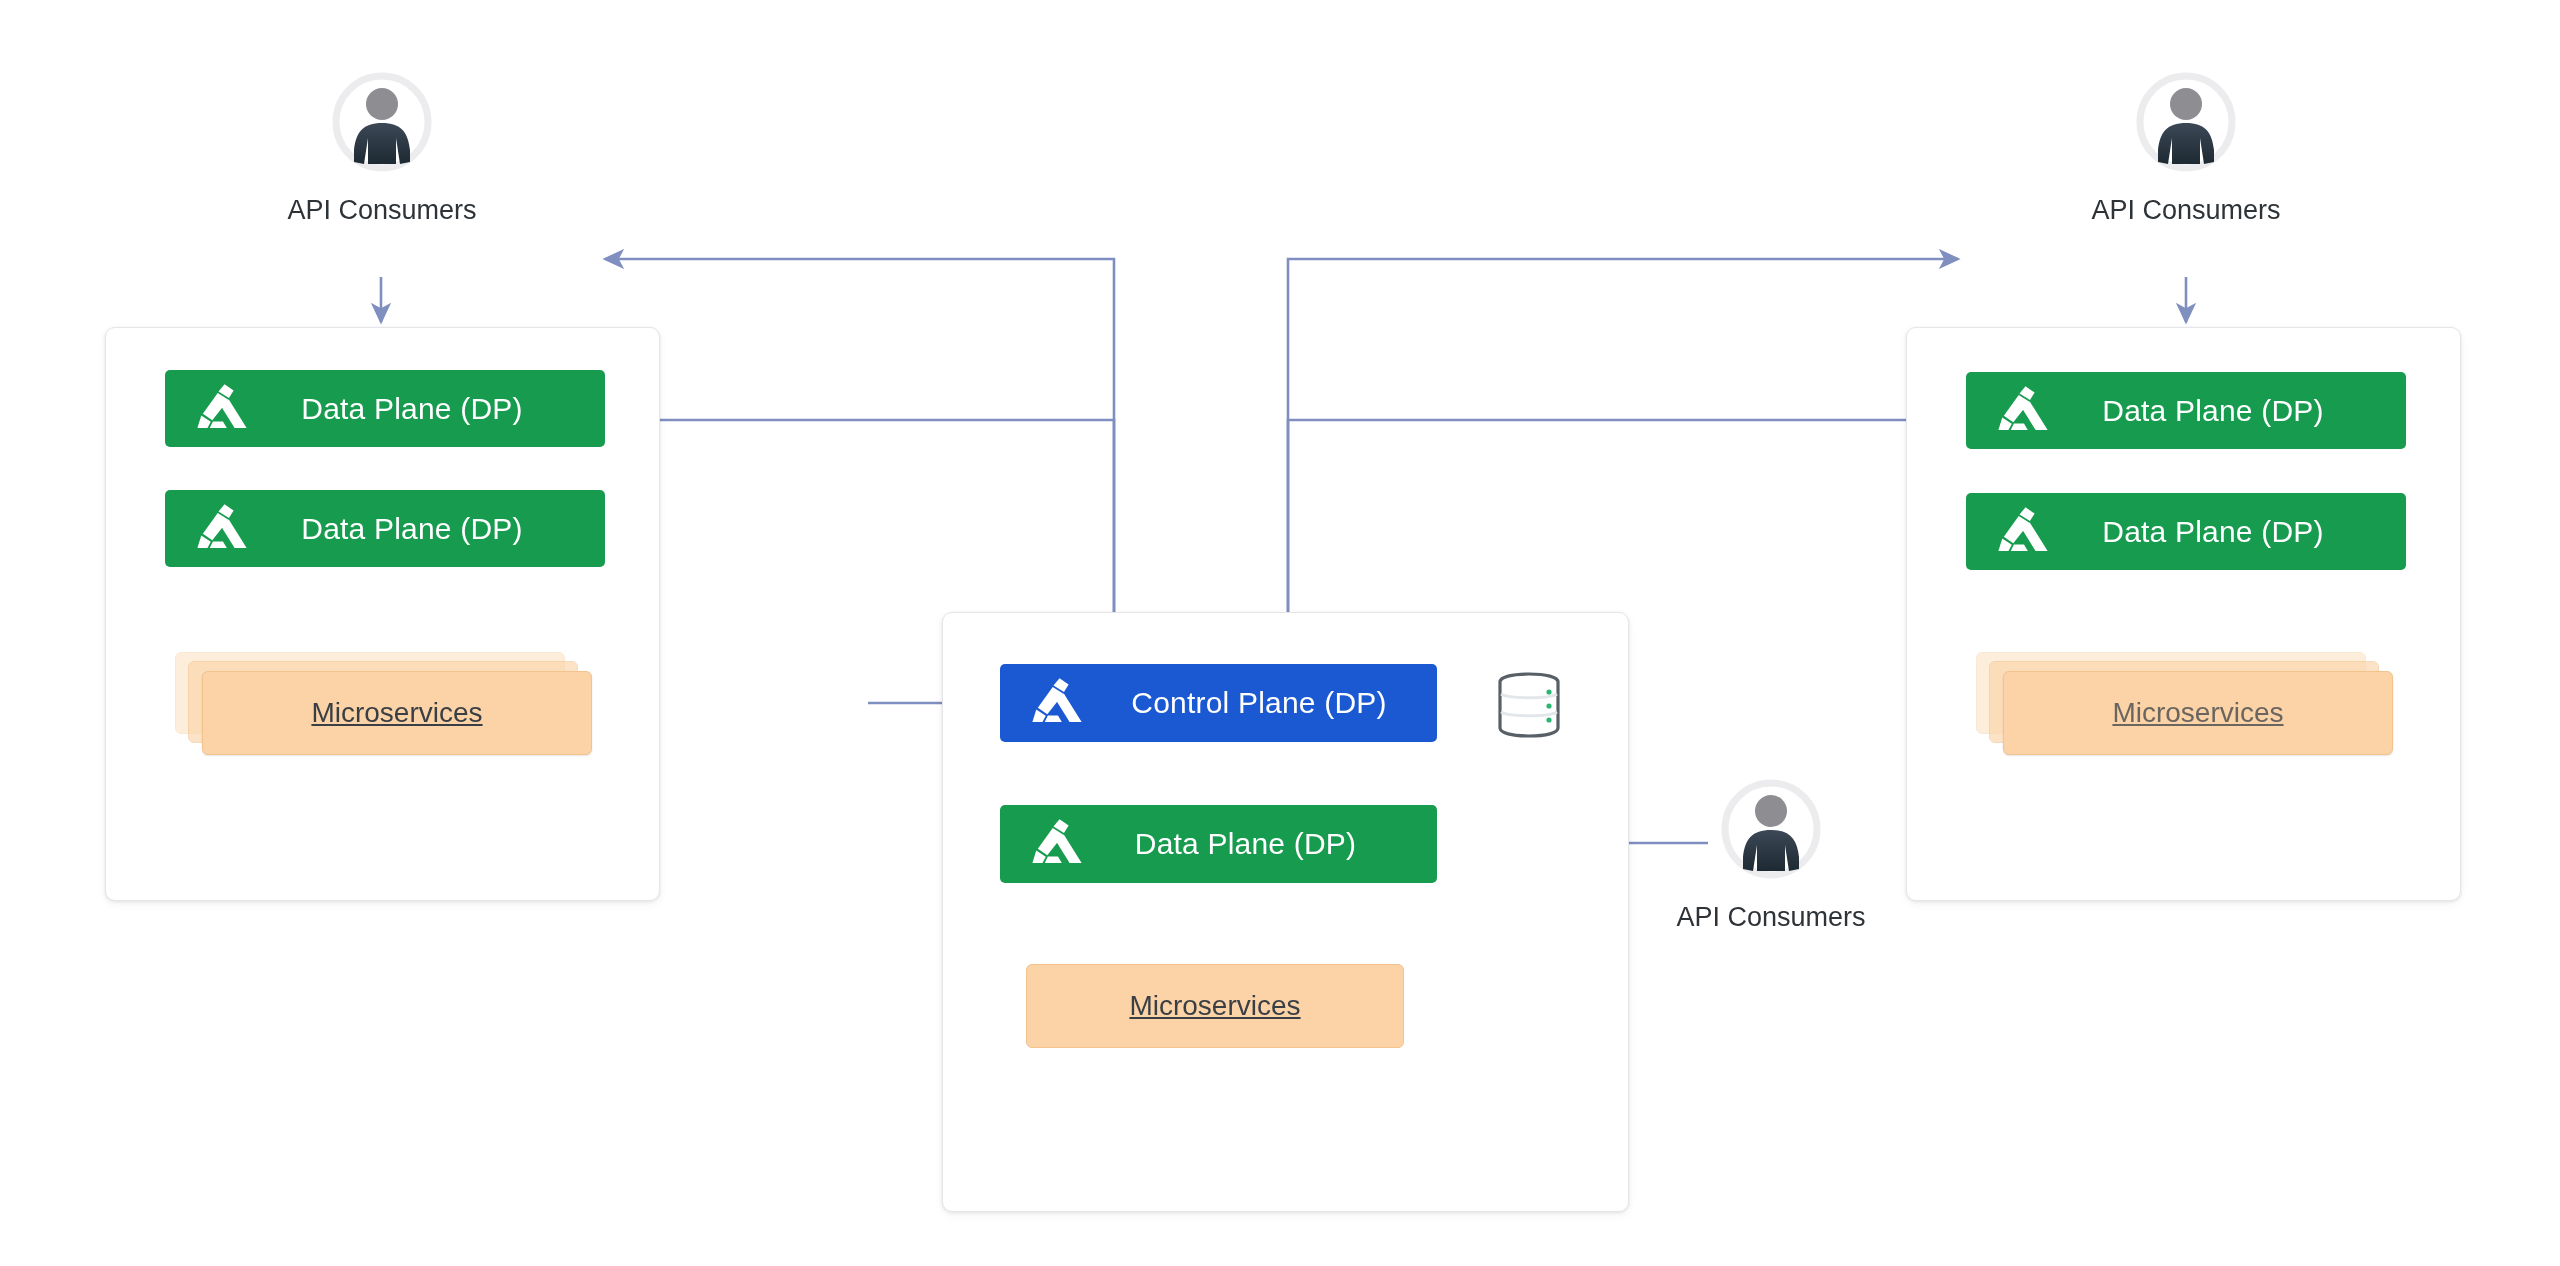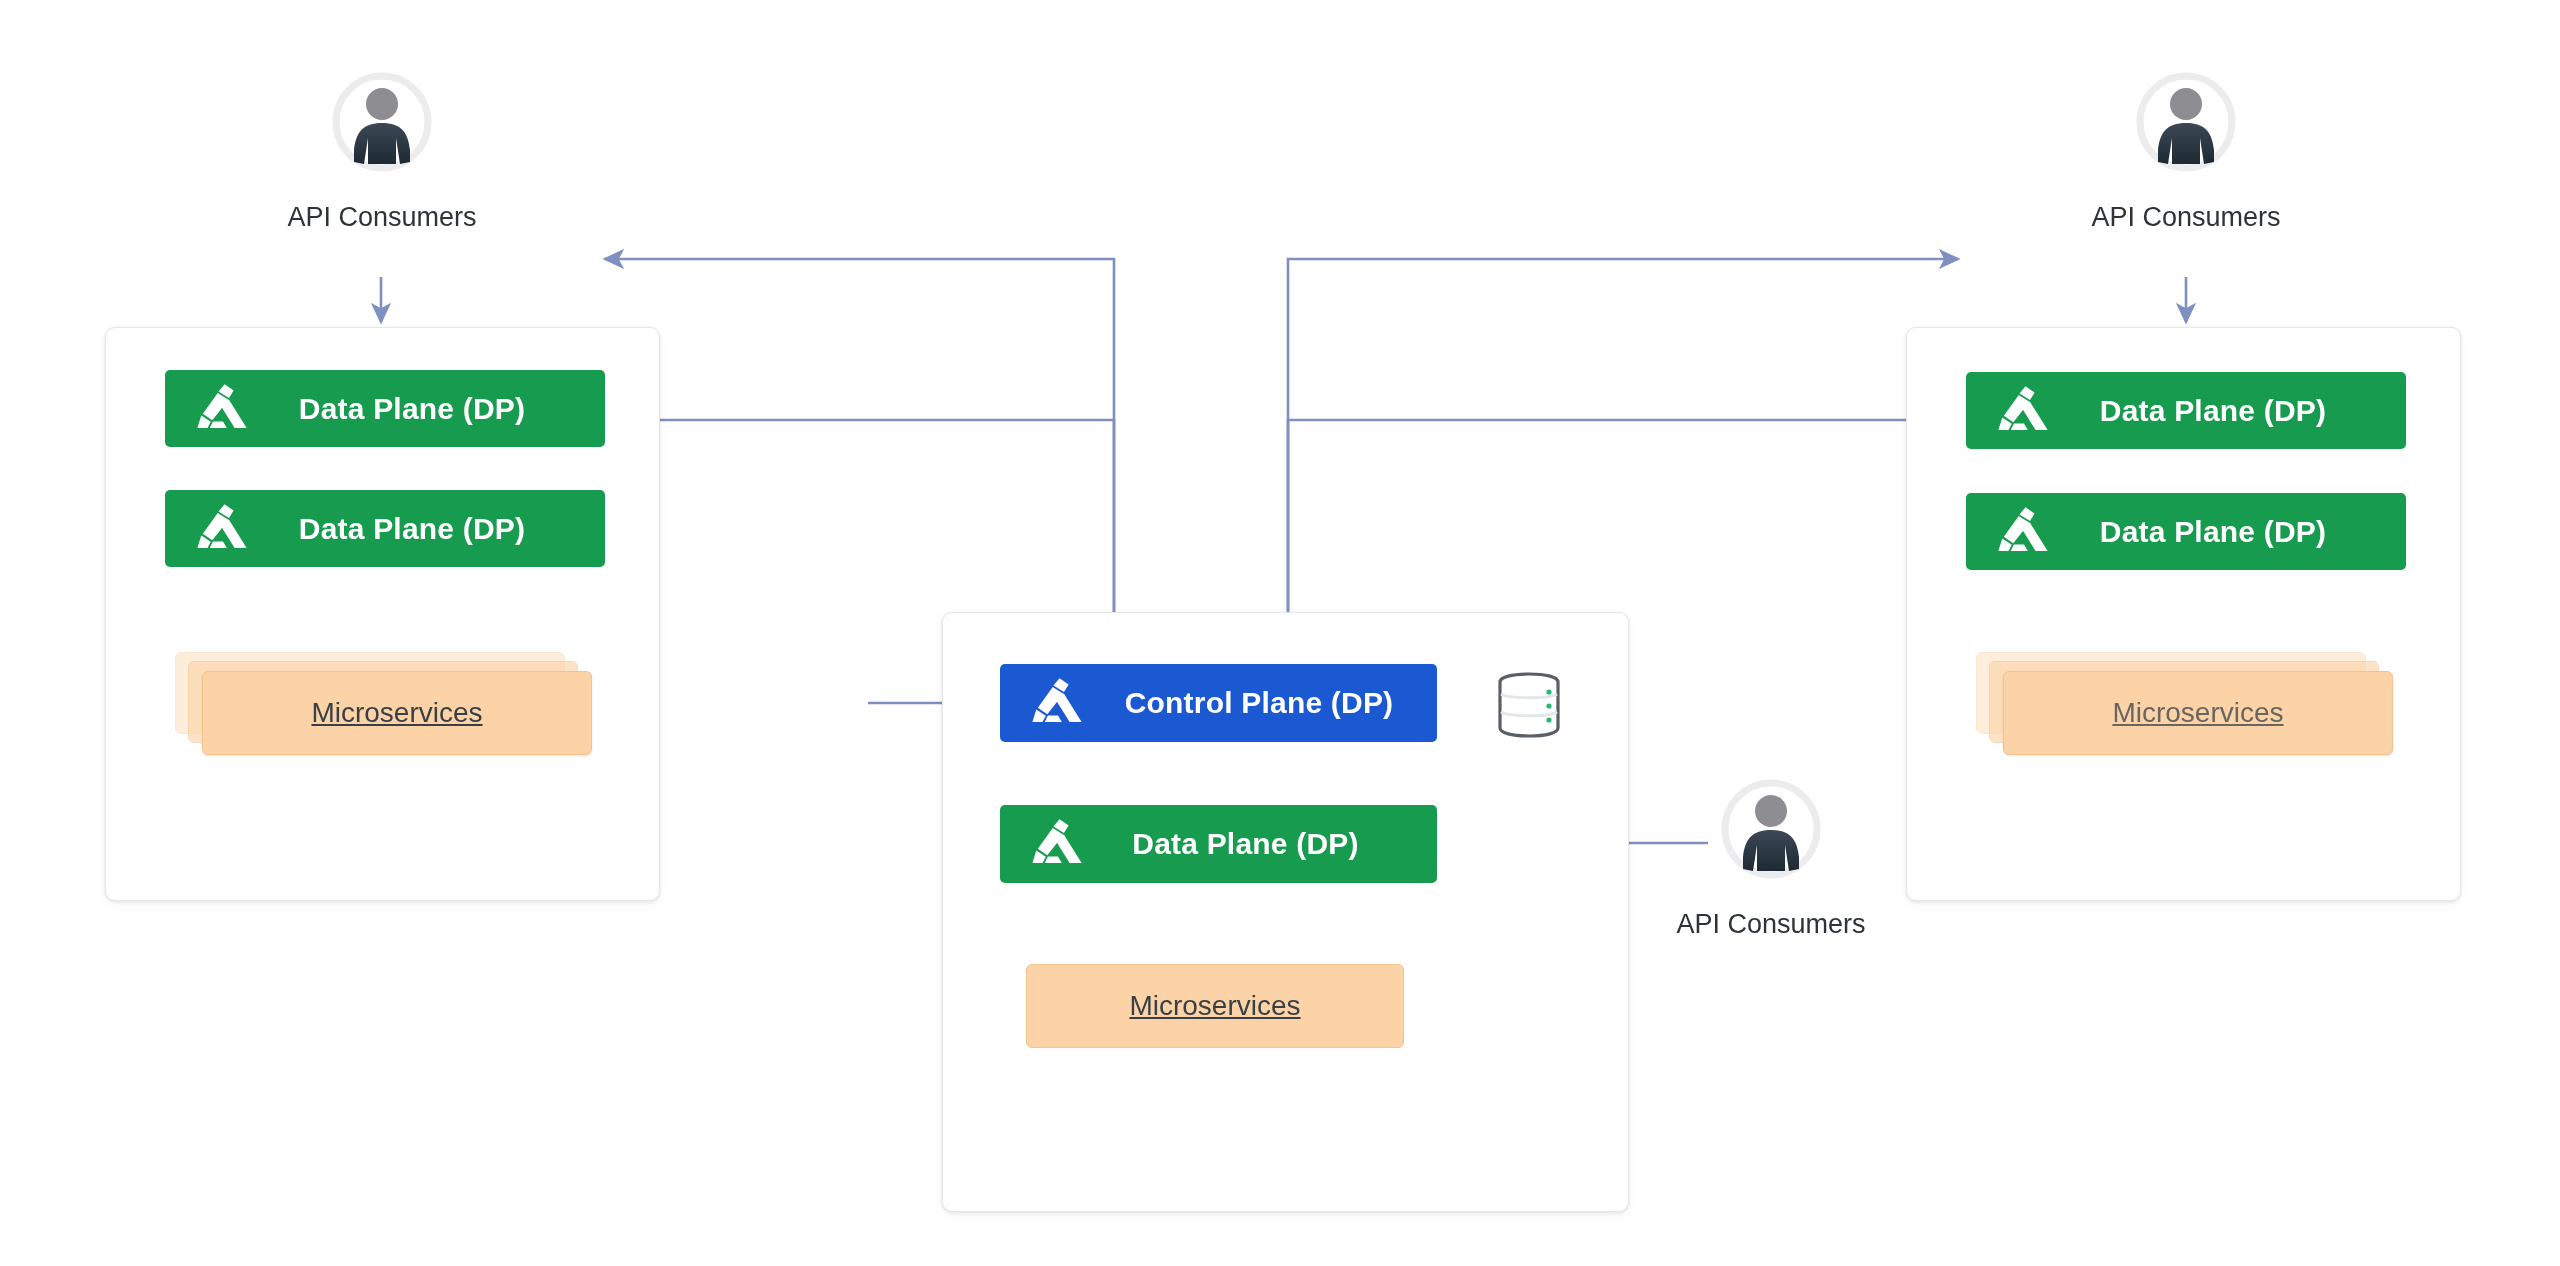--- a/index.html
+++ b/index.html
@@ -67,21 +67,20 @@
   }
   .plane .glyph svg { display: block; width: 100%; height: 100%; }
   .plane .plane-label {
     flex: 1 1 auto;
     text-align: center;
     color: #ffffff;
     font-size: 30px;
     letter-spacing: 0.2px;
     padding-right: 34px;
     white-space: nowrap;
-    font-weight: bold;
   }
 
   
   .ms-wrap { position: absolute; z-index: 3; }
   .ms-card {
     position: absolute;
     background: #FBD3A6;
     border: 1px solid #f2c38d;
     border-radius: 6px;
     box-sizing: border-box;
@@ -106,21 +105,21 @@
   
   .actor { position: absolute; z-index: 3; text-align: center; }
   .actor .ring {
     position: relative;
     width: 108px;
     height: 108px;
     margin: 0 auto;
   }
   .actor .ring svg { display: block; width: 100%; height: 100%; }
   .actor .actor-label {
-    margin-top: 26px;
+    margin-top: 19px;
     font-size: 27px;
     color: #2e3338;
     white-space: nowrap;
   }
 
   
   .db { position: absolute; z-index: 3; width: 68px; height: 66px; }
   .db svg { display: block; width: 100%; height: 100%; }
 </style>
 </head>

